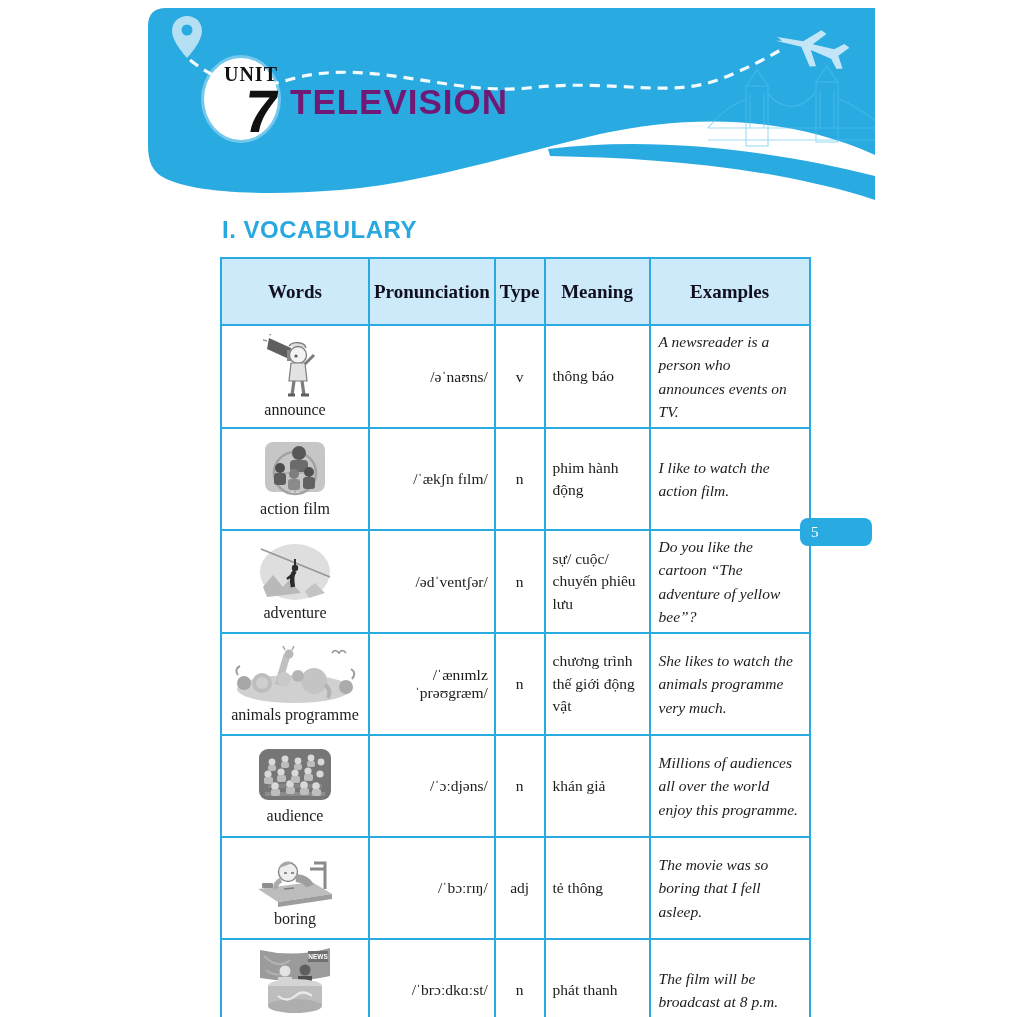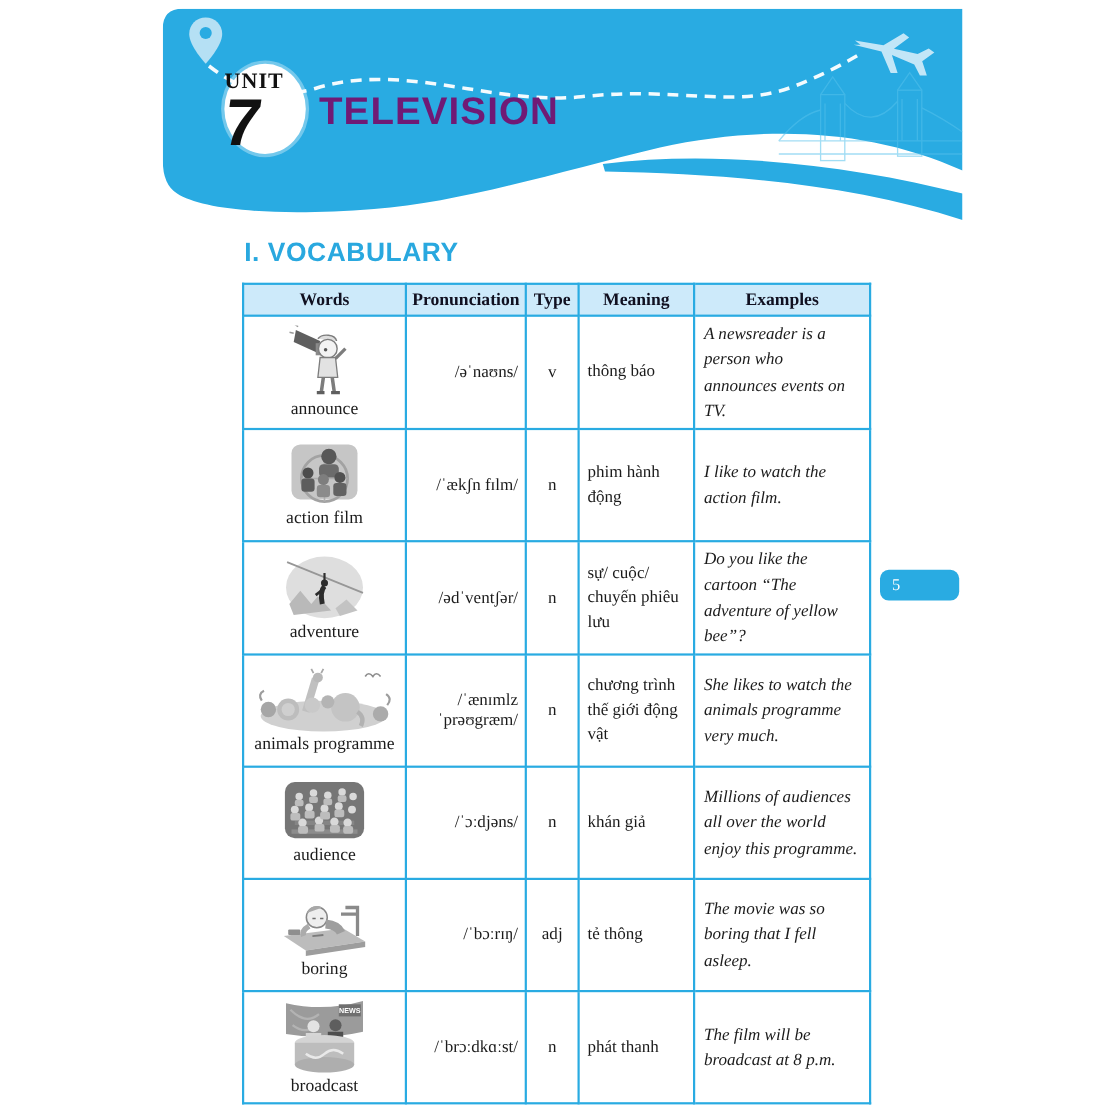--- a/index.html
+++ b/index.html
@@ -5,21 +5,21 @@
   html,body{margin:0;padding:0;}
   body{
     width:1017px;height:1017px;background:#ffffff;position:relative;
     font-family:"Liberation Serif", serif;color:#1b1b1b;overflow:hidden;
   }
   
   .banner{position:absolute;left:148px;top:8px;width:727px;height:200px;}
   .banner svg{position:absolute;left:0;top:0;}
   .unit-badge{
     position:absolute;left:56px;top:50px;width:74px;height:82px;
-    background:#ffffff;border-radius:50%;text-align:left;z-index:3;
+    background:#ffffff;border-radius:50%;text-align:right;z-index:3;
     box-shadow:0 0 0 3px rgba(255,255,255,.35);
   }
   .unit-word{font-family:"Liberation Serif",serif;font-weight:bold;font-size:20px;
     letter-spacing:1px;color:#111;margin-top:5px;}
   .unit-number{font-family:"Liberation Sans",sans-serif;font-weight:bold;font-size:60px;
     line-height:.92;color:#111;transform:skewX(-8deg);margin-top:-2px;}
   .banner-title{
     position:absolute;left:142px;top:74px;z-index:3;
     font-family:"Liberation Sans",sans-serif;font-weight:bold;font-size:35px;
     letter-spacing:1px;color:#701a75;
@@ -30,22 +30,22 @@
     font-family:"Liberation Sans",sans-serif;font-weight:bold;font-size:24px;
     letter-spacing:.5px;color:#29a8df;
   }
   
   table.vocab{
     position:absolute;left:220px;top:257px;border-collapse:collapse;
     font-size:15.5px;table-layout:fixed;
   }
   table.vocab th, table.vocab td{border:2px solid #29abe2;}
   table.vocab th{
-    background:#cdeafa;font-weight:bold;font-size:16px;height:27px;
-    color:#101020;padding:0 4px;
+    background:#cdeafa;font-weight:bold;font-size:19px;height:27px;
+    color:#101020;padding:19px 4px;
   }
   table.vocab td{height:92px;vertical-align:middle;background:#fff;}
   td.word-cell{text-align:center;padding:3px 2px;}
   td.word-cell .caption{font-size:16px;margin-top:2px;line-height:1.05;}
   td.pron-cell{text-align:right;padding:2px 6px;}
   td.type-cell{text-align:center;}
   td.meaning-cell{padding:4px 7px;line-height:1.45;}
   td.example-cell{padding:4px 8px;font-style:italic;line-height:1.5;}
   .word-icon{display:block;margin:0 auto;}
   

